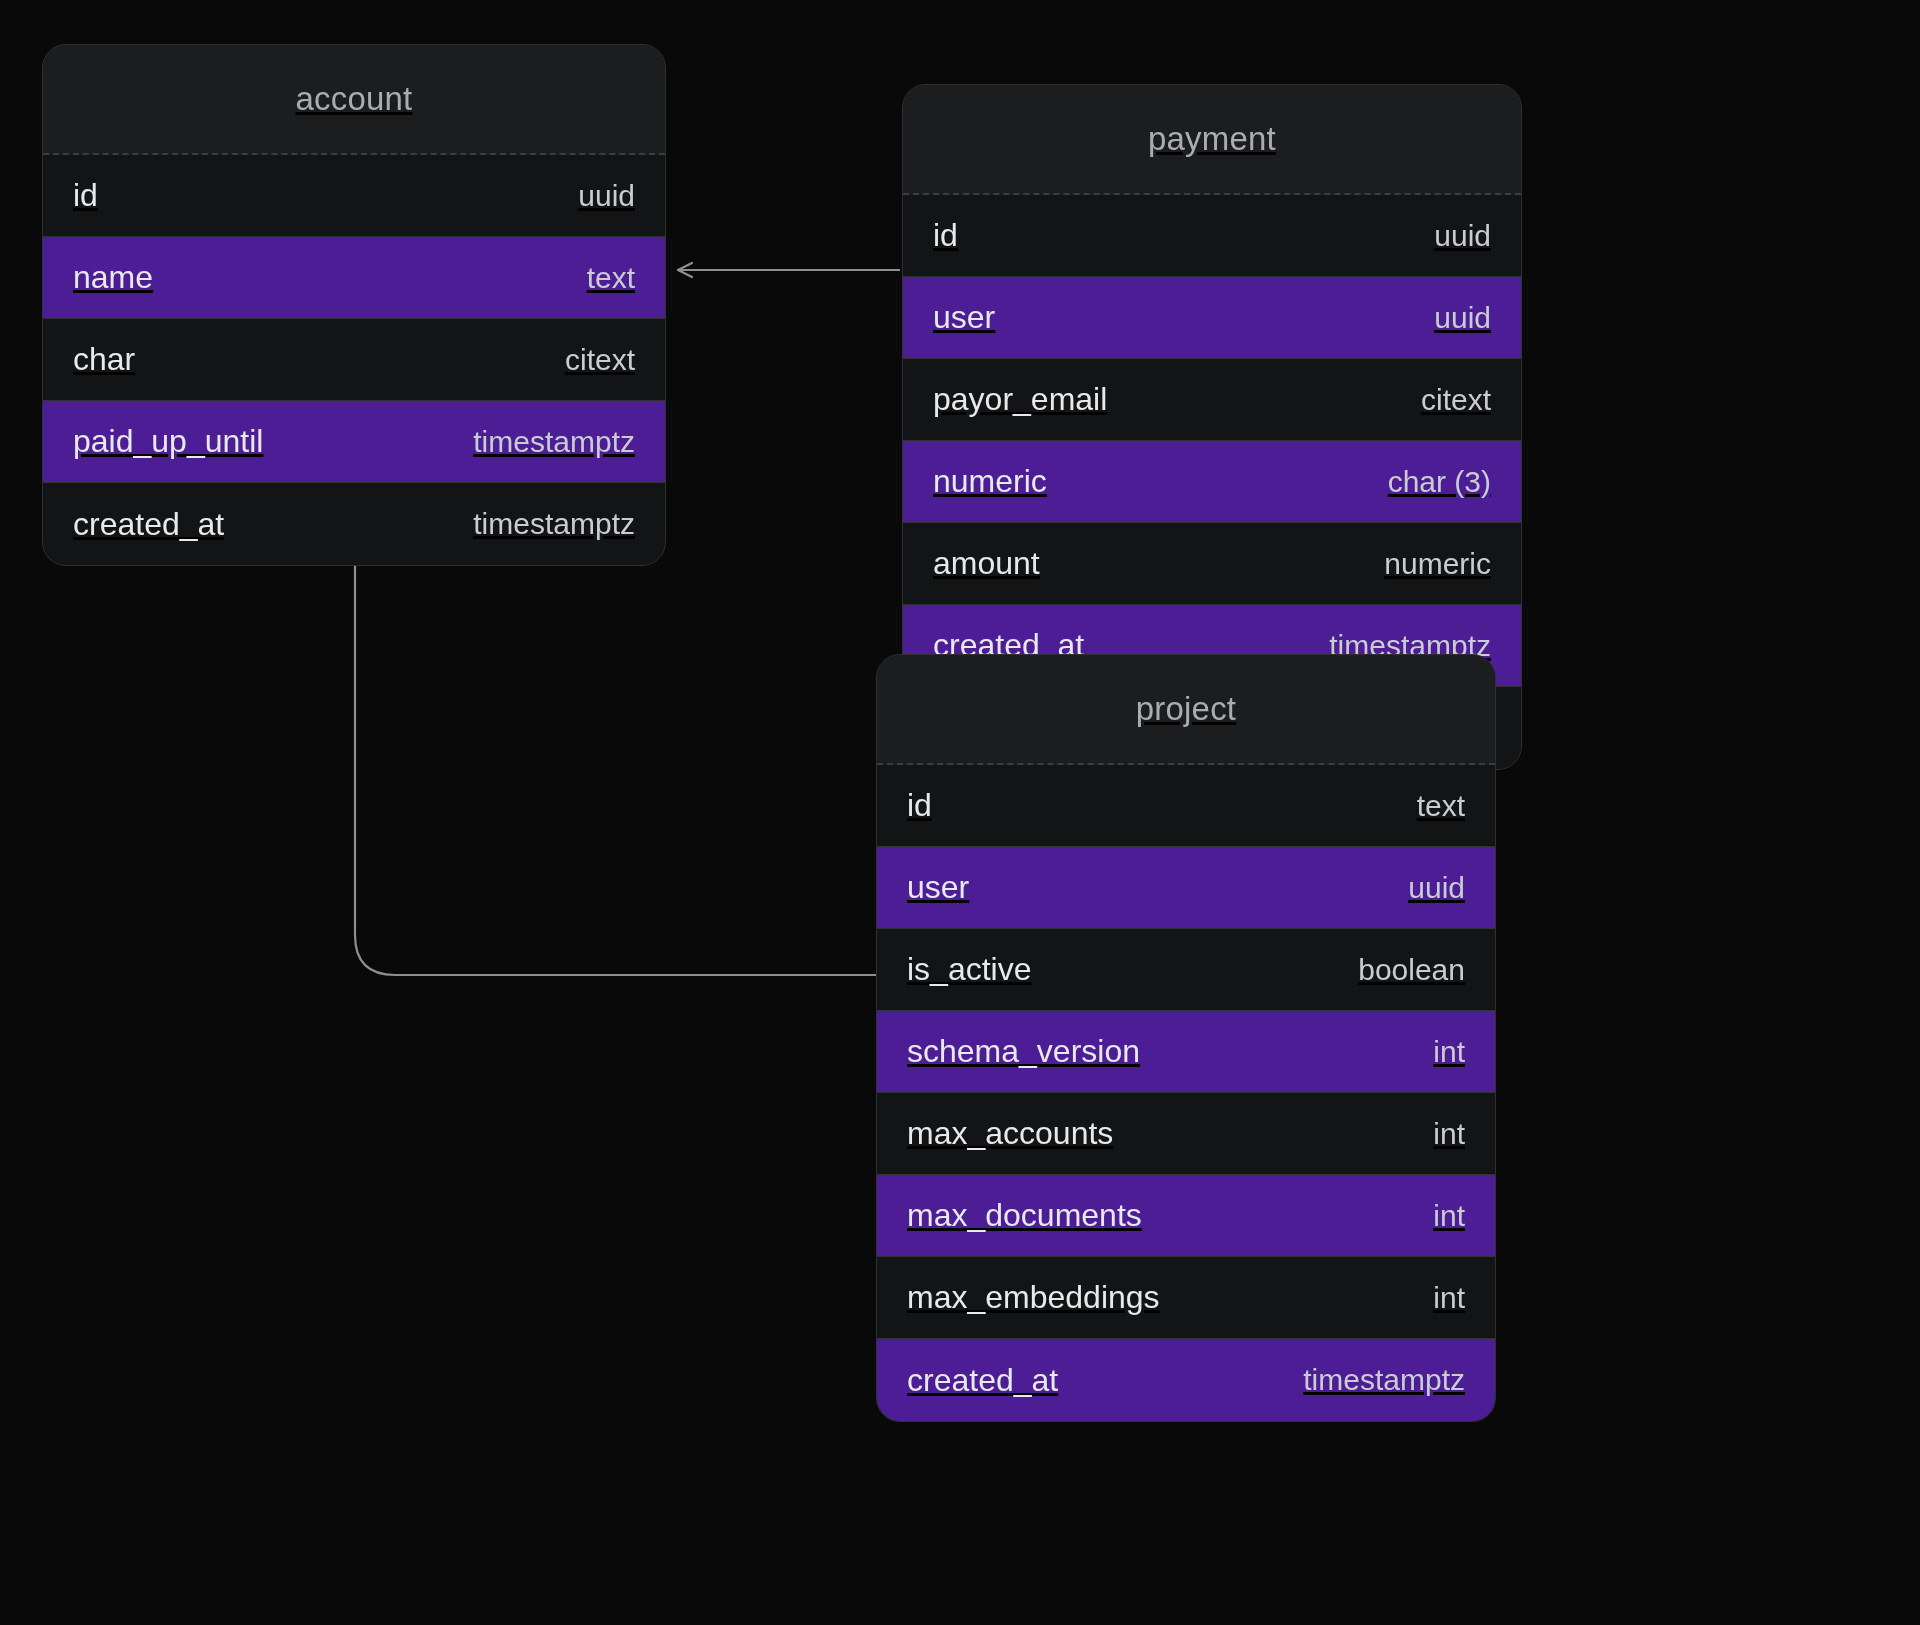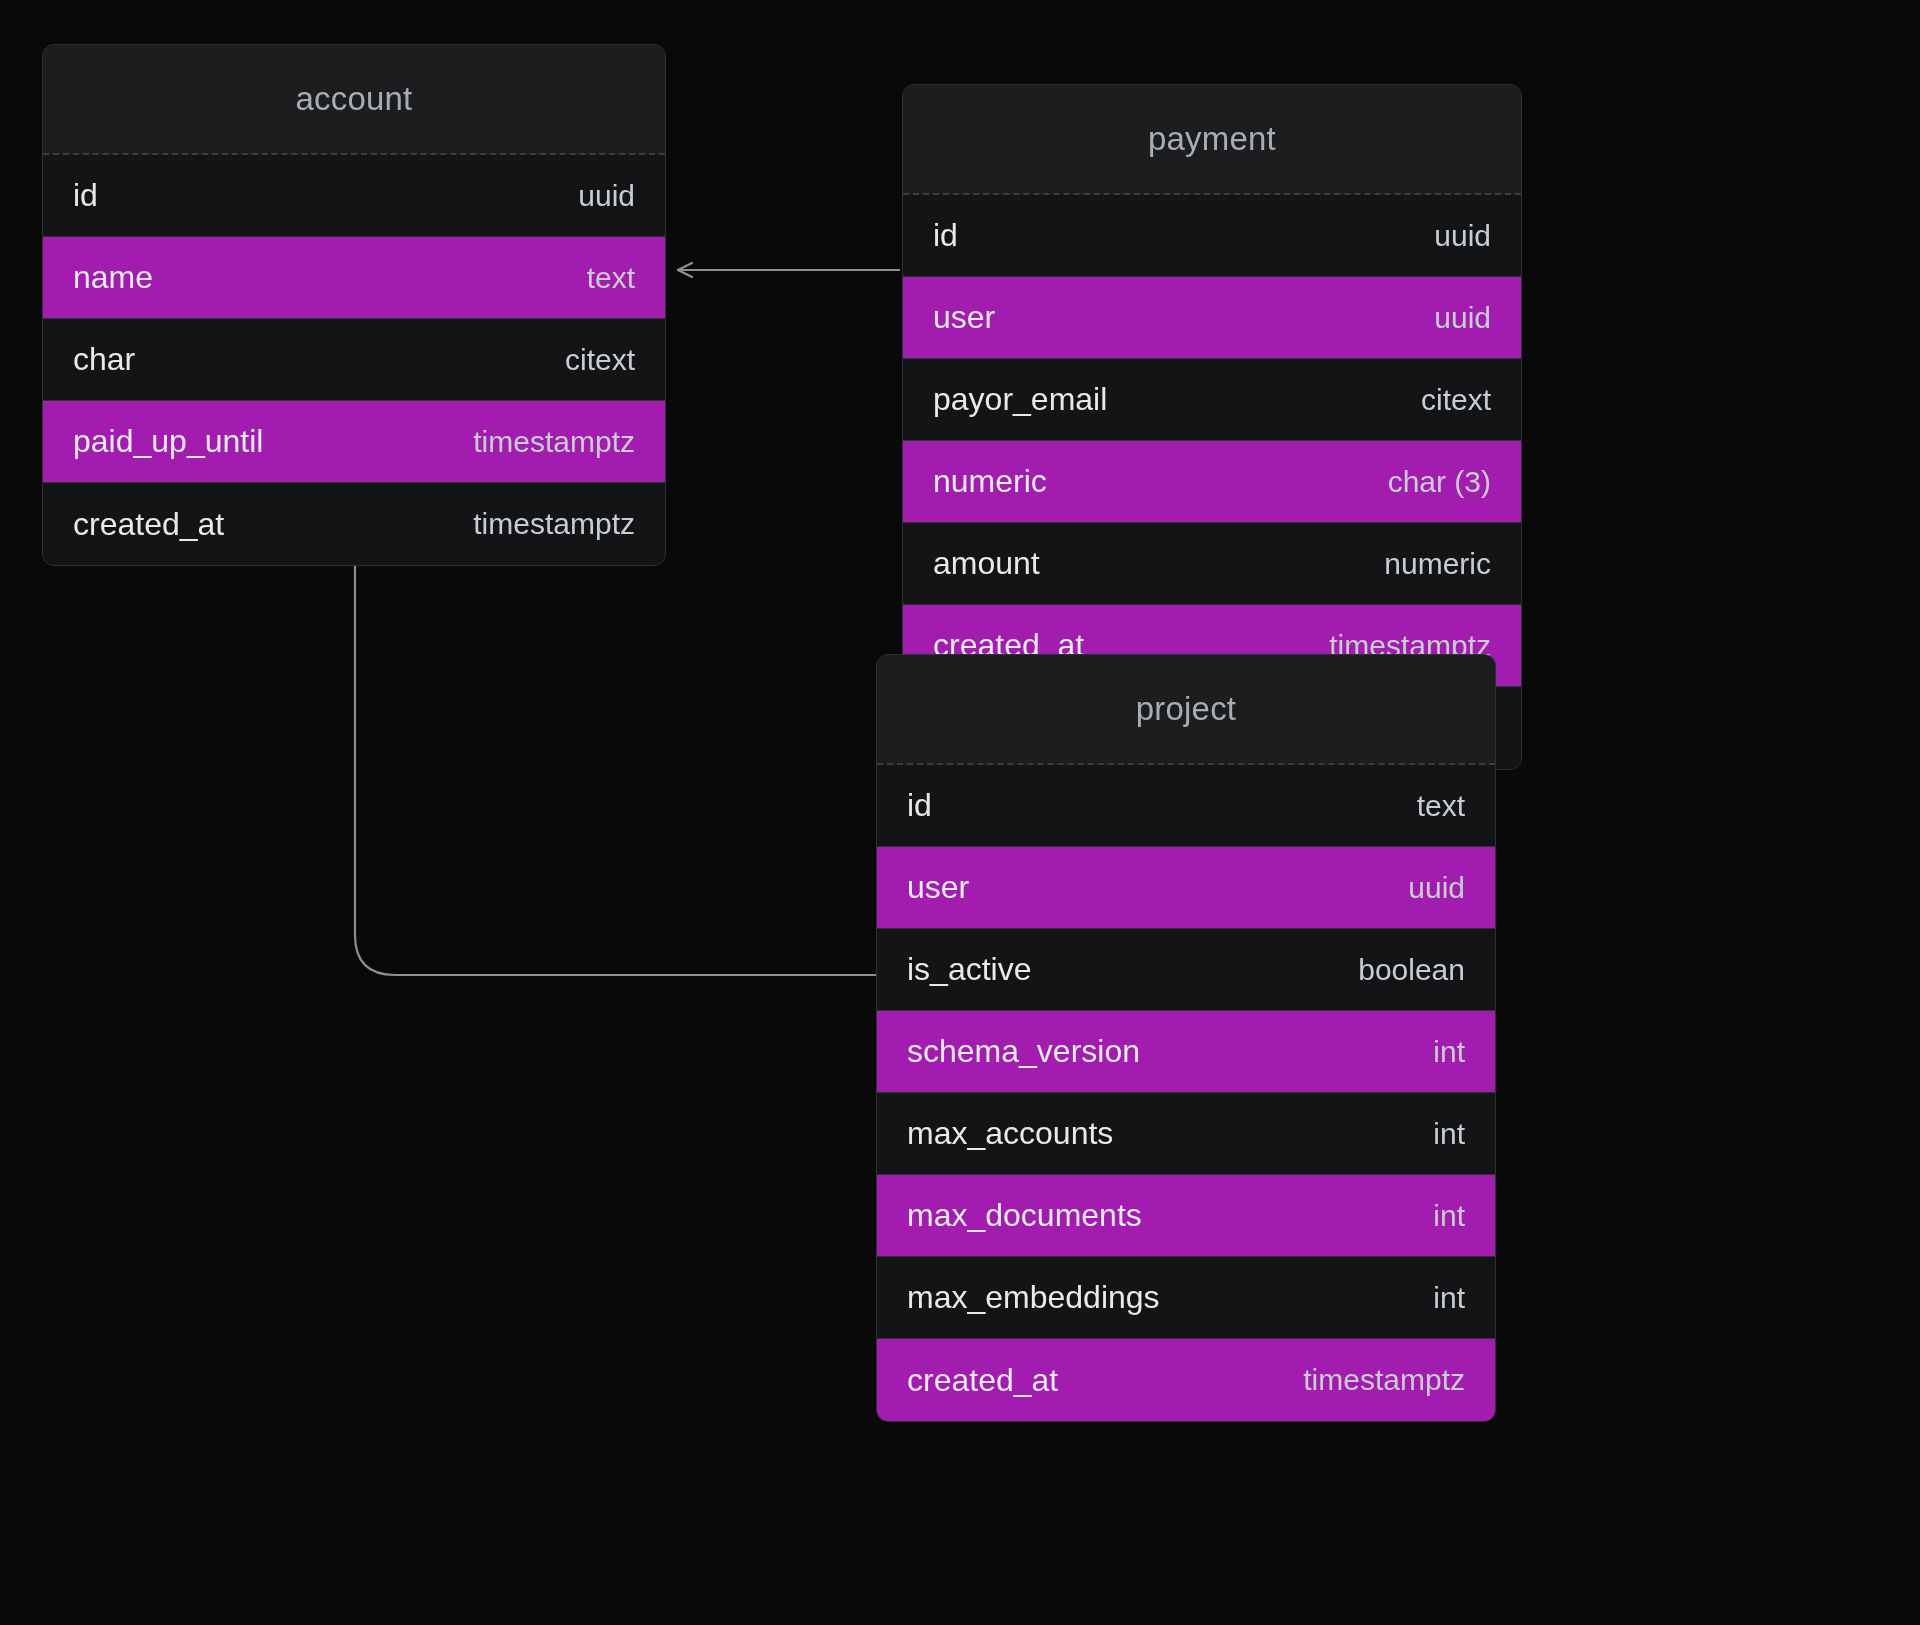--- a/index.html
+++ b/index.html
@@ -26,23 +26,24 @@
     width: 1920px;
     height: 1625px;
     pointer-events: none;
     z-index: 1;
   }
   .erd-table {
     position: absolute;
     box-sizing: border-box;
     background: #1b1d1f;
     border: 1px solid #2e3134;
-    border-radius: 12px;
+    border-radius: 24px;
     z-index: 2;
     overflow: hidden;
+    text-decoration: underline;
   }
   .erd-title {
     height: 108px;
     line-height: 108px;
     text-align: center;
     color: #a9adb1;
     font-size: 33px;
     font-weight: 400;
     letter-spacing: 0.2px;
     background: #1b1d1f;
@@ -55,21 +56,21 @@
     box-sizing: border-box;
     display: flex;
     align-items: center;
     justify-content: space-between;
     height: 82px;
     padding: 0 30px 0 30px;
     border-bottom: 1px solid #303336;
     background: #121416;
   }
   .erd-row.alt {
-    background: #a21caf;
+    background: #4c1d95;
   }
   .erd-row:last-child {
     border-bottom: none;
   }
   .erd-field {
     color: #e7e9ea;
     font-size: 32px;
     font-weight: 400;
     white-space: nowrap;
   }

